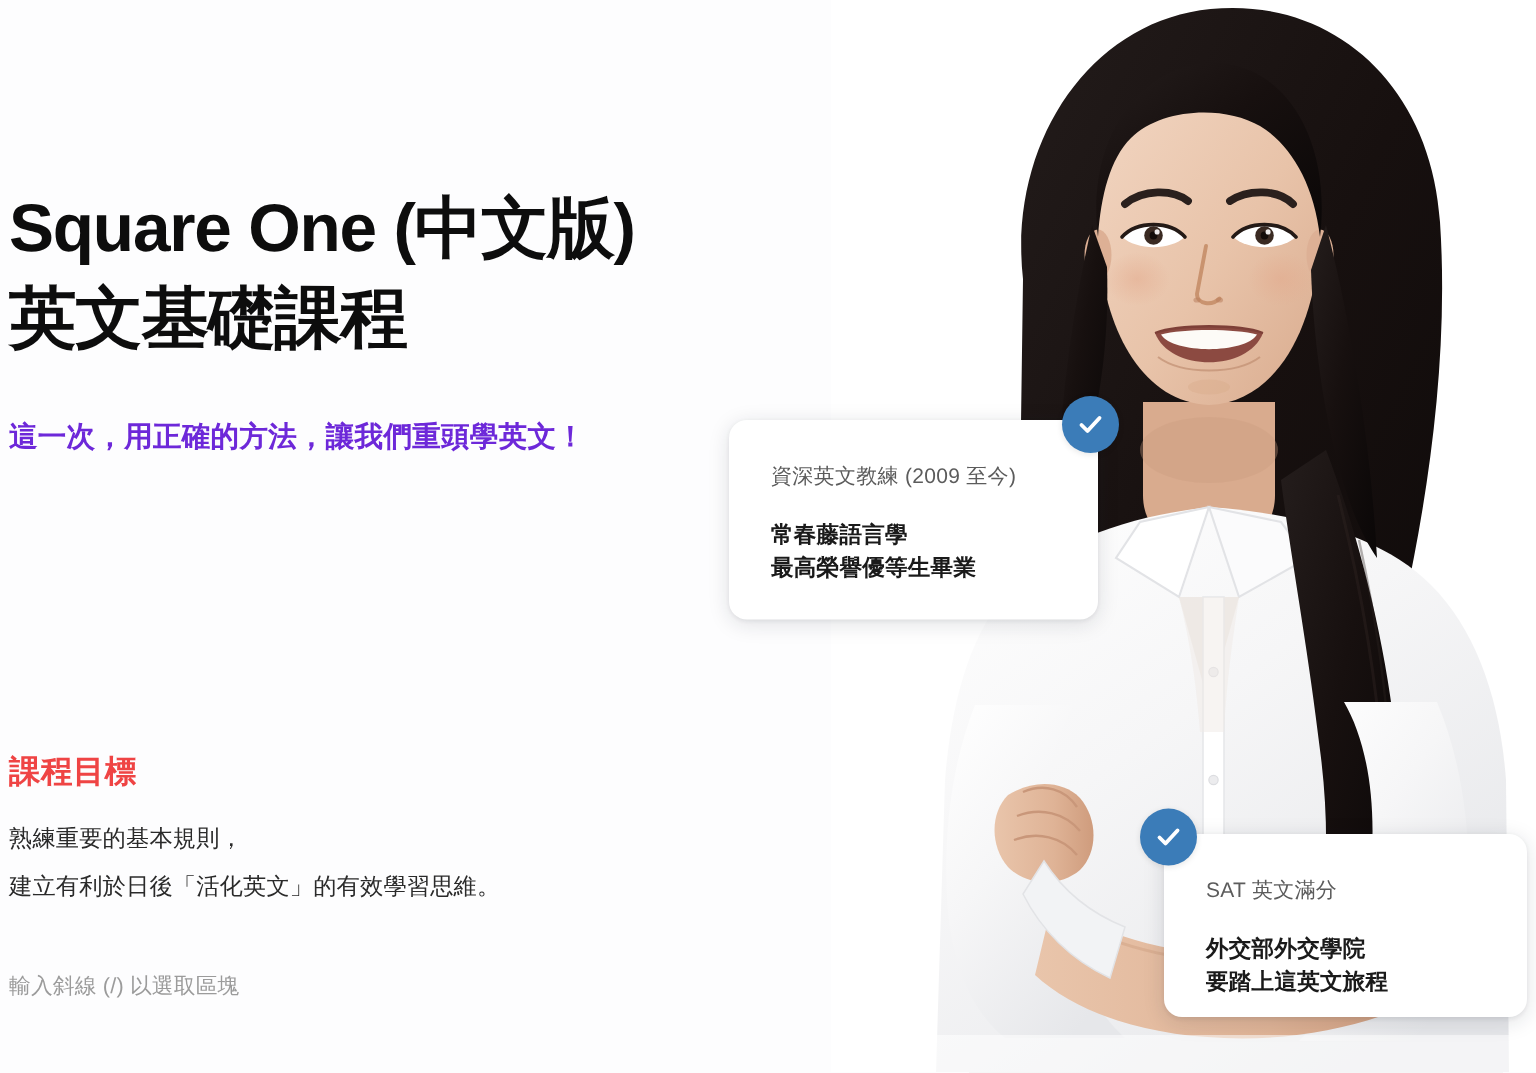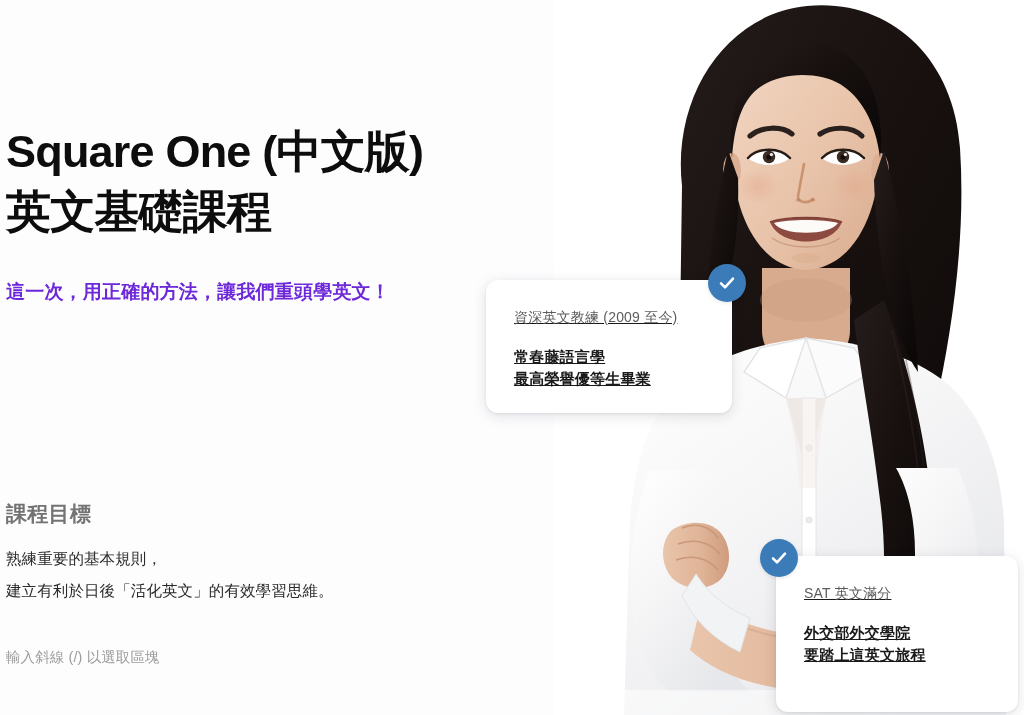--- a/index.html
+++ b/index.html
@@ -74,21 +74,21 @@
     letter-spacing: 0.1px;
     text-align: justify;
   }
 
   .section-heading {
     position: absolute;
     left: 6px;
     top: 500px;
     font-size: 21px;
     font-weight: 700;
-    color: #737373;
+    color: #ef4444;
     letter-spacing: 0.3px;
     text-align: right;
   }
 
   .goal-list {
     position: absolute;
     left: 6px;
     top: 545px;
     width: 460px;
     font-size: 15.5px;
@@ -122,36 +122,35 @@
   .photo-wrap svg { display: block; }
 
   
   .cred-card {
     position: absolute;
     background: #ffffff;
     border-radius: 12px;
     box-shadow: 0 3px 14px rgba(22, 30, 45, 0.13),
                 0 1px 3px rgba(22, 30, 45, 0.07);
     z-index: 6;
-    text-decoration: underline;
   }
 
   .cred-card-1 {
     left: 486px;
     top: 280px;
     width: 246px;
     height: 133px;
     padding: 28px 26px 0 28px;
   }
 
   .cred-card-2 {
     left: 776px;
     top: 556px;
     width: 242px;
-    height: 156px;
+    height: 122px;
     padding: 28px 26px 0 28px;
   }
 
   .cred-eyebrow {
     font-size: 14px;
     color: #5c5c5c;
     letter-spacing: 0.2px;
     line-height: 1.4;
     white-space: nowrap;
   }

